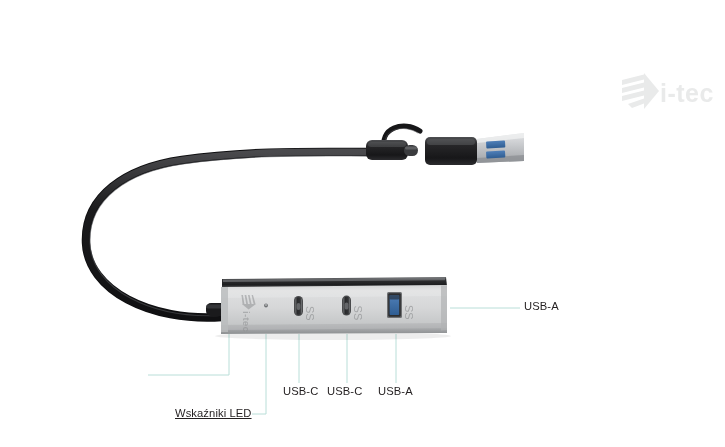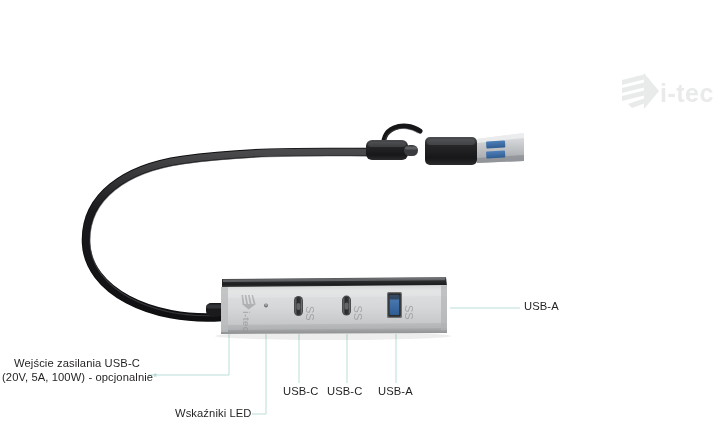--- a/index.html
+++ b/index.html
@@ -19,21 +19,21 @@
     font-size:11.2px;
     color:#231f20;
     white-space:nowrap;
     line-height:13.5px;
     letter-spacing:0.1px;
     text-align:center;
   }
   .callout .ast{color:#9fd4cc;font-size:10px;}
 
   #lbl-power{left:2px;top:357px;text-align:center;width:150px;}
-  #lbl-led{left:175px;top:407px;}
+  #lbl-led{left:175px;top:407px;text-decoration:underline;}
   #lbl-usbc1{left:283px;top:385px;}
   #lbl-usbc2{left:327px;top:385px;}
   #lbl-usba-bot{left:378px;top:385px;}
   #lbl-usba-right{left:524px;top:300px;}
 
   .logo-wm{
     position:absolute;left:618px;top:68px;width:100px;height:48px;
   }
 </style>
 </head>
@@ -220,24 +220,20 @@
     <g fill="#e9eaea">
       <path d="M4,12 L26,6.5 L26,11.5 L4,17 Z"></path>
       <path d="M4,20 L26,14.5 L26,19.5 L4,25 Z"></path>
       <path d="M4,28 L26,22.5 L26,27.5 L4,33 Z"></path>
       <path d="M10,36 L26,30.5 L26,35.5 L14,40 Z"></path>
       <path d="M26,5 L26,41 L41,23 Z"></path>
     </g>
     <text x="42" y="34" font-family="Liberation Sans, sans-serif" font-size="25" font-weight="bold" fill="#e9eaea" letter-spacing="0.5">i-tec</text>
   </svg>
 
-  <div class="callout" id="lbl-power">
-    <span>Wejście zasilania USB-C</span><br>
-    <span>(20V, 5A, 100W) - opcjonalnie</span><span class="ast">*</span>
-  </div>
 
   <div class="callout" id="lbl-led">Wskaźniki LED</div>
   <div class="callout" id="lbl-usbc1">USB-C</div>
   <div class="callout" id="lbl-usbc2">USB-C</div>
   <div class="callout" id="lbl-usba-bot">USB-A</div>
   <div class="callout" id="lbl-usba-right">USB-A</div>
 
 </div>
 
 </body></html>

